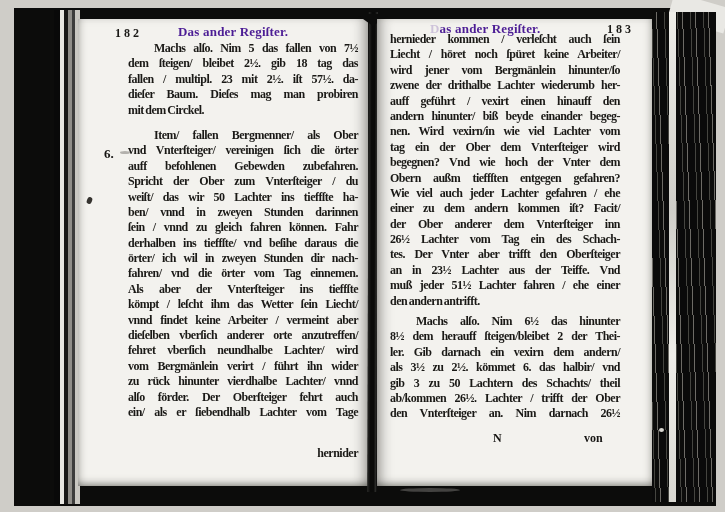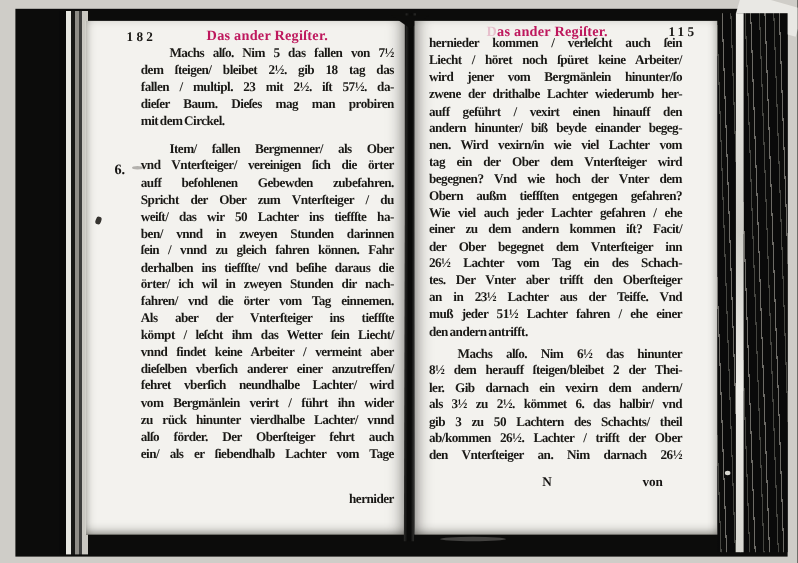--- a/index.html
+++ b/index.html
@@ -51,22 +51,22 @@
     height:15.4px;font-size:12px;font-weight:700;letter-spacing:-.5px;word-spacing:-1px;
     white-space:nowrap;color:#1a1916;
   }
   .j{text-align:justify;text-align-last:justify;}
   .l{text-align:left;}
   .r{text-align:right;}
   .indent{padding-left:26px;}
   .mt10{margin-top:10px;}
   .mt5{margin-top:5px;}
   .header-title{
-    position:absolute;font-size:13px;font-weight:700;letter-spacing:.2px;color:#be185d;
-    text-align:center;white-space:nowrap;
+    position:absolute;font-size:13px;font-weight:700;letter-spacing:.2px;color:#4c1d95;
+    white-space:nowrap;
   }
   .pagenum{position:absolute;font-size:12px;font-weight:700;letter-spacing:3px;color:#1a1916;}
   .faded{opacity:.22;}
   .section-num{position:absolute;font-size:13px;font-weight:700;color:#141311;}
   .catchword{margin-top:.5px;}
   .sig-row{position:relative;height:15px;margin-top:9px;font-size:12px;font-weight:700;}
   .sig-row .sig{position:absolute;left:103px;}
   .sig-row .cw{position:absolute;left:194px;}
   
   .artifact{position:absolute;}
@@ -105,58 +105,58 @@
         <div class="line j">Spricht der Ober zum Vnterſteiger / du</div>
         <div class="line j">weiſt/ das wir 50 Lachter ins tieffſte ha-</div>
         <div class="line j">ben/ vnnd in zweyen Stunden darinnen</div>
         <div class="line j">ſein / vnnd zu gleich fahren können.  Fahr</div>
         <div class="line j">derhalben ins tieffſte/ vnd beſihe daraus die</div>
         <div class="line j">örter/ ich wil in zweyen Stunden dir nach-</div>
         <div class="line j">fahren/ vnd die örter vom Tag einnemen.</div>
         <div class="line j">Als aber der Vnterſteiger ins tieffſte</div>
         <div class="line j">kömpt / leſcht ihm das Wetter ſein Liecht/</div>
         <div class="line j">vnnd findet keine Arbeiter / vermeint aber</div>
-        <div class="line j">dieſelben vberſich anderer einer anzutreffen/</div>
+        <div class="line j">dieſelben vberſich anderer orte anzutreffen/</div>
         <div class="line j">fehret vberſich neundhalbe Lachter/ wird</div>
         <div class="line j">vom Bergmänlein verirt / führt ihn wider</div>
         <div class="line j">zu rück hinunter vierdhalbe Lachter/ vnnd</div>
         <div class="line j">alſo förder.   Der Oberſteiger fehrt auch</div>
         <div class="line j">ein/ als er ſiebendhalb Lachter vom Tage</div>
       </div>
 
     <div class="col" style="left:50px;top:22px;">
       <div style="height:404px;"></div>
       <div class="line r catchword">hernider</div>
     </div>
   </div>
 
   <div class="gutter"></div>
   <div class="gutter-top-v"></div>
 
   <div class="page page-right">
     <div class="header-title" style="left:53px;top:2px;width:135px;">
       <span class="faded">D</span><span>as ander Regiſter.</span>
     </div>
-    <div class="pagenum" style="right:18px;top:3px;">115</div>
+    <div class="pagenum" style="right:18px;top:3px;">183</div>
 
     <div class="col" style="left:13px;top:13px;">
 
     <div class="line j">hernieder kommen / verleſcht auch ſein</div>
         <div class="line j">Liecht / höret noch ſpüret keine Arbeiter/</div>
         <div class="line j">wird jener vom Bergmänlein hinunter/ſo</div>
         <div class="line j">zwene der drithalbe Lachter wiederumb her-</div>
         <div class="line j">auff geführt / vexirt einen hinauff den</div>
         <div class="line j">andern hinunter/ biß beyde einander begeg-</div>
         <div class="line j">nen. Wird vexirn/in wie viel Lachter vom</div>
         <div class="line j">tag ein der Ober dem Vnterſteiger wird</div>
         <div class="line j">begegnen? Vnd wie hoch der Vnter dem</div>
         <div class="line j">Obern außm tieffſten entgegen gefahren?</div>
         <div class="line j">Wie viel auch jeder Lachter gefahren / ehe</div>
         <div class="line j">einer zu dem andern kommen iſt?  Facit/</div>
-        <div class="line j">der Ober begegnet dem Vnterſteiger inn</div>
+        <div class="line j">der Ober anderer dem Vnterſteiger inn</div>
         <div class="line j">26½ Lachter vom Tag ein des Schach-</div>
         <div class="line j">tes. Der Vnter aber trifft den Oberſteiger</div>
         <div class="line j">an in 23½ Lachter aus der Teiffe. Vnd</div>
         <div class="line j">muß jeder 51½ Lachter fahren / ehe einer</div>
         <div class="line l">den andern antrifft.</div>
         <div class="line j indent mt5">Machs alſo.  Nim 6½ das hinunter</div>
         <div class="line j">8½ dem herauff ſteigen/bleibet 2 der Thei-</div>
         <div class="line j">ler.  Gib darnach ein vexirn dem andern/</div>
         <div class="line j">als 3½ zu 2½. kömmet 6. das halbir/ vnd</div>
         <div class="line j">gib 3 zu 50 Lachtern des Schachts/ theil</div>

